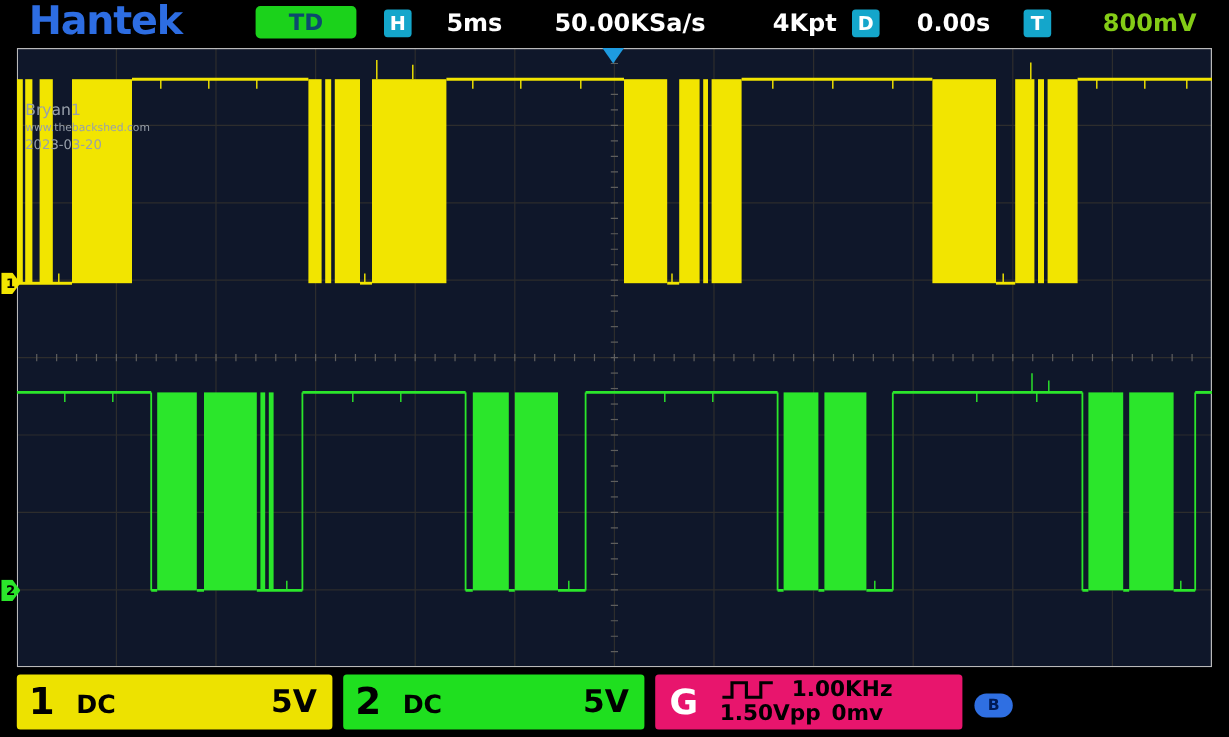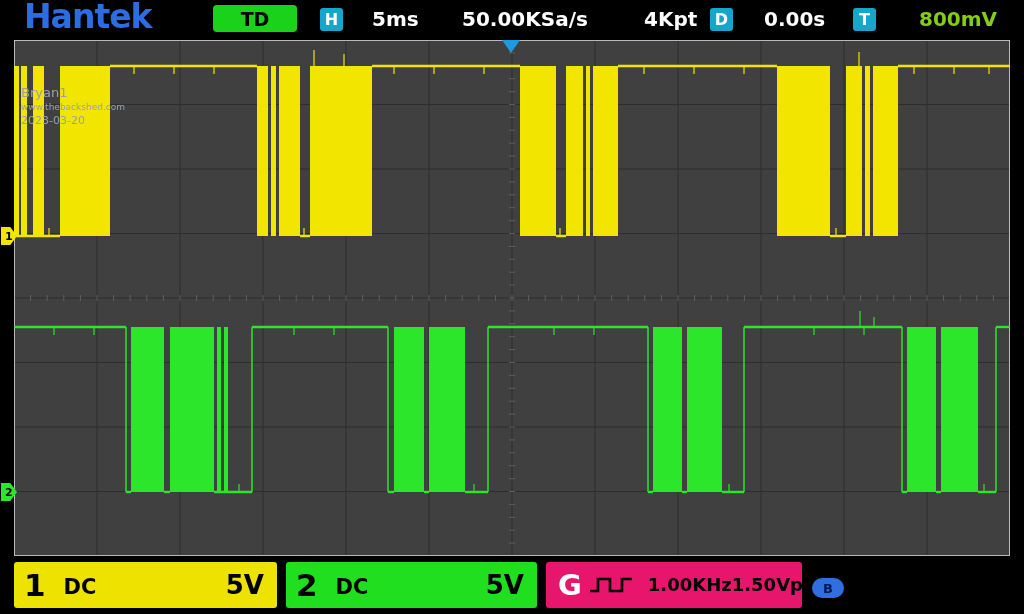--- a/index.html
+++ b/index.html
@@ -4,30 +4,30 @@
 <style>
   *{margin:0;padding:0;box-sizing:border-box;}
   html,body{background:#000;}
   .scope{position:relative;width:1021px;height:614px;background:#000;overflow:hidden;
          font-family:"DejaVu Sans","Liberation Sans",sans-serif;}
 
   
   .topbar{position:absolute;left:0;top:0;width:1024px;height:38px;background:#000;}
   .logo{position:absolute;left:24px;top:-3px;font-size:33px;font-weight:bold;color:#2d6de2;letter-spacing:-1px;}
   .badge-green{position:absolute;left:213px;top:5px;width:84px;height:27px;background:#1bd21b;border-radius:4px;
-               color:#000000;font-weight:bold;font-size:19px;display:flex;align-items:center;justify-content:center;}
+               color:#0c4a6e;font-weight:bold;font-size:19px;display:flex;align-items:center;justify-content:center;}
   .tagbox{position:absolute;top:8px;width:23px;height:23px;border-radius:3px;background:#14a6cb;color:#fff;
           font-weight:bold;font-size:16px;display:flex;align-items:center;justify-content:center;}
   .t-h{left:320px}.t-d{left:710px}.t-t{left:853px}
   .tb-text{position:absolute;top:7px;font-size:20px;font-weight:bold;color:#ffffff;white-space:nowrap;}
   .t-timebase{left:372px}.t-rate{left:462px}.t-depth{left:644px}.t-delay{left:764px}
   .t-level{left:919px;color:#84cc16;}
 
   
-  .plot{position:absolute;left:14px;top:40px;width:996px;height:516px;background:#404040;}
+  .plot{position:absolute;left:14px;top:40px;width:996px;height:516px;background:#0f172a;}
   .plot svg{position:absolute;left:0;top:0;}
   #grid-svg{z-index:1}
   #wave-svg{z-index:2}
   .watermark{position:absolute;left:7px;top:45px;color:#98a0aa;line-height:1.3;z-index:5;}
   .wm1{font-size:13px;}.wm2{font-size:9px;}.wm3{font-size:11px;}
   .trig{position:absolute;left:488px;top:0;width:0;height:0;border-left:9px solid transparent;
         border-right:9px solid transparent;border-top:13px solid #1e9be0;z-index:6;}
   .chm{position:absolute;left:-13px;width:16px;height:18px;color:#000;font-size:11px;font-weight:bold;
        clip-path:polygon(0 0,58% 0,100% 50%,58% 100%,0 100%);display:flex;align-items:center;
        justify-content:flex-start;padding-left:4px;z-index:6;}
@@ -38,21 +38,21 @@
   .bottombar{position:absolute;left:0;top:560px;width:1024px;height:54px;background:#000;}
   .chbox{position:absolute;top:2px;height:46px;border-radius:3px;display:flex;align-items:center;color:#000;font-weight:bold;}
   .box1{left:14px;width:263px;background:#ede200;}
   .box2{left:286px;width:251px;background:#1fdf1f;}
   .chnum{font-size:31px;margin-left:10px;}
   .chcpl{font-size:21px;margin-left:18px;margin-top:3px;}
   .chscale{font-size:26px;margin-left:auto;margin-right:13px;}
   .genbox{position:absolute;left:546px;top:2px;width:256px;height:46px;border-radius:3px;background:#e8156d;
           display:flex;align-items:center;}
   .glabel{font-size:29px;font-weight:bold;color:#fff;margin-left:12px;}
-  .gencol{margin-left:6px;display:flex;justify-content:flex-end;}
+  .gencol{margin-left:18px;display:flex;flex-direction:column;justify-content:flex-end;}
   .genrow1{display:flex;align-items:center;gap:14px;}
   .genrow2{display:flex;gap:9px;margin-top:0px;}
   .gentxt{color:#000;font-weight:bold;font-size:18px;line-height:1.1;white-space:nowrap;}
   .batt{position:absolute;left:812px;top:18px;width:32px;height:20px;background:#2f6fe2;border-radius:10px;
         color:#001a55;font-weight:bold;font-size:13px;display:flex;align-items:center;justify-content:center;}
 </style>
 </head>
 <body>
 
 <div class="scope">

